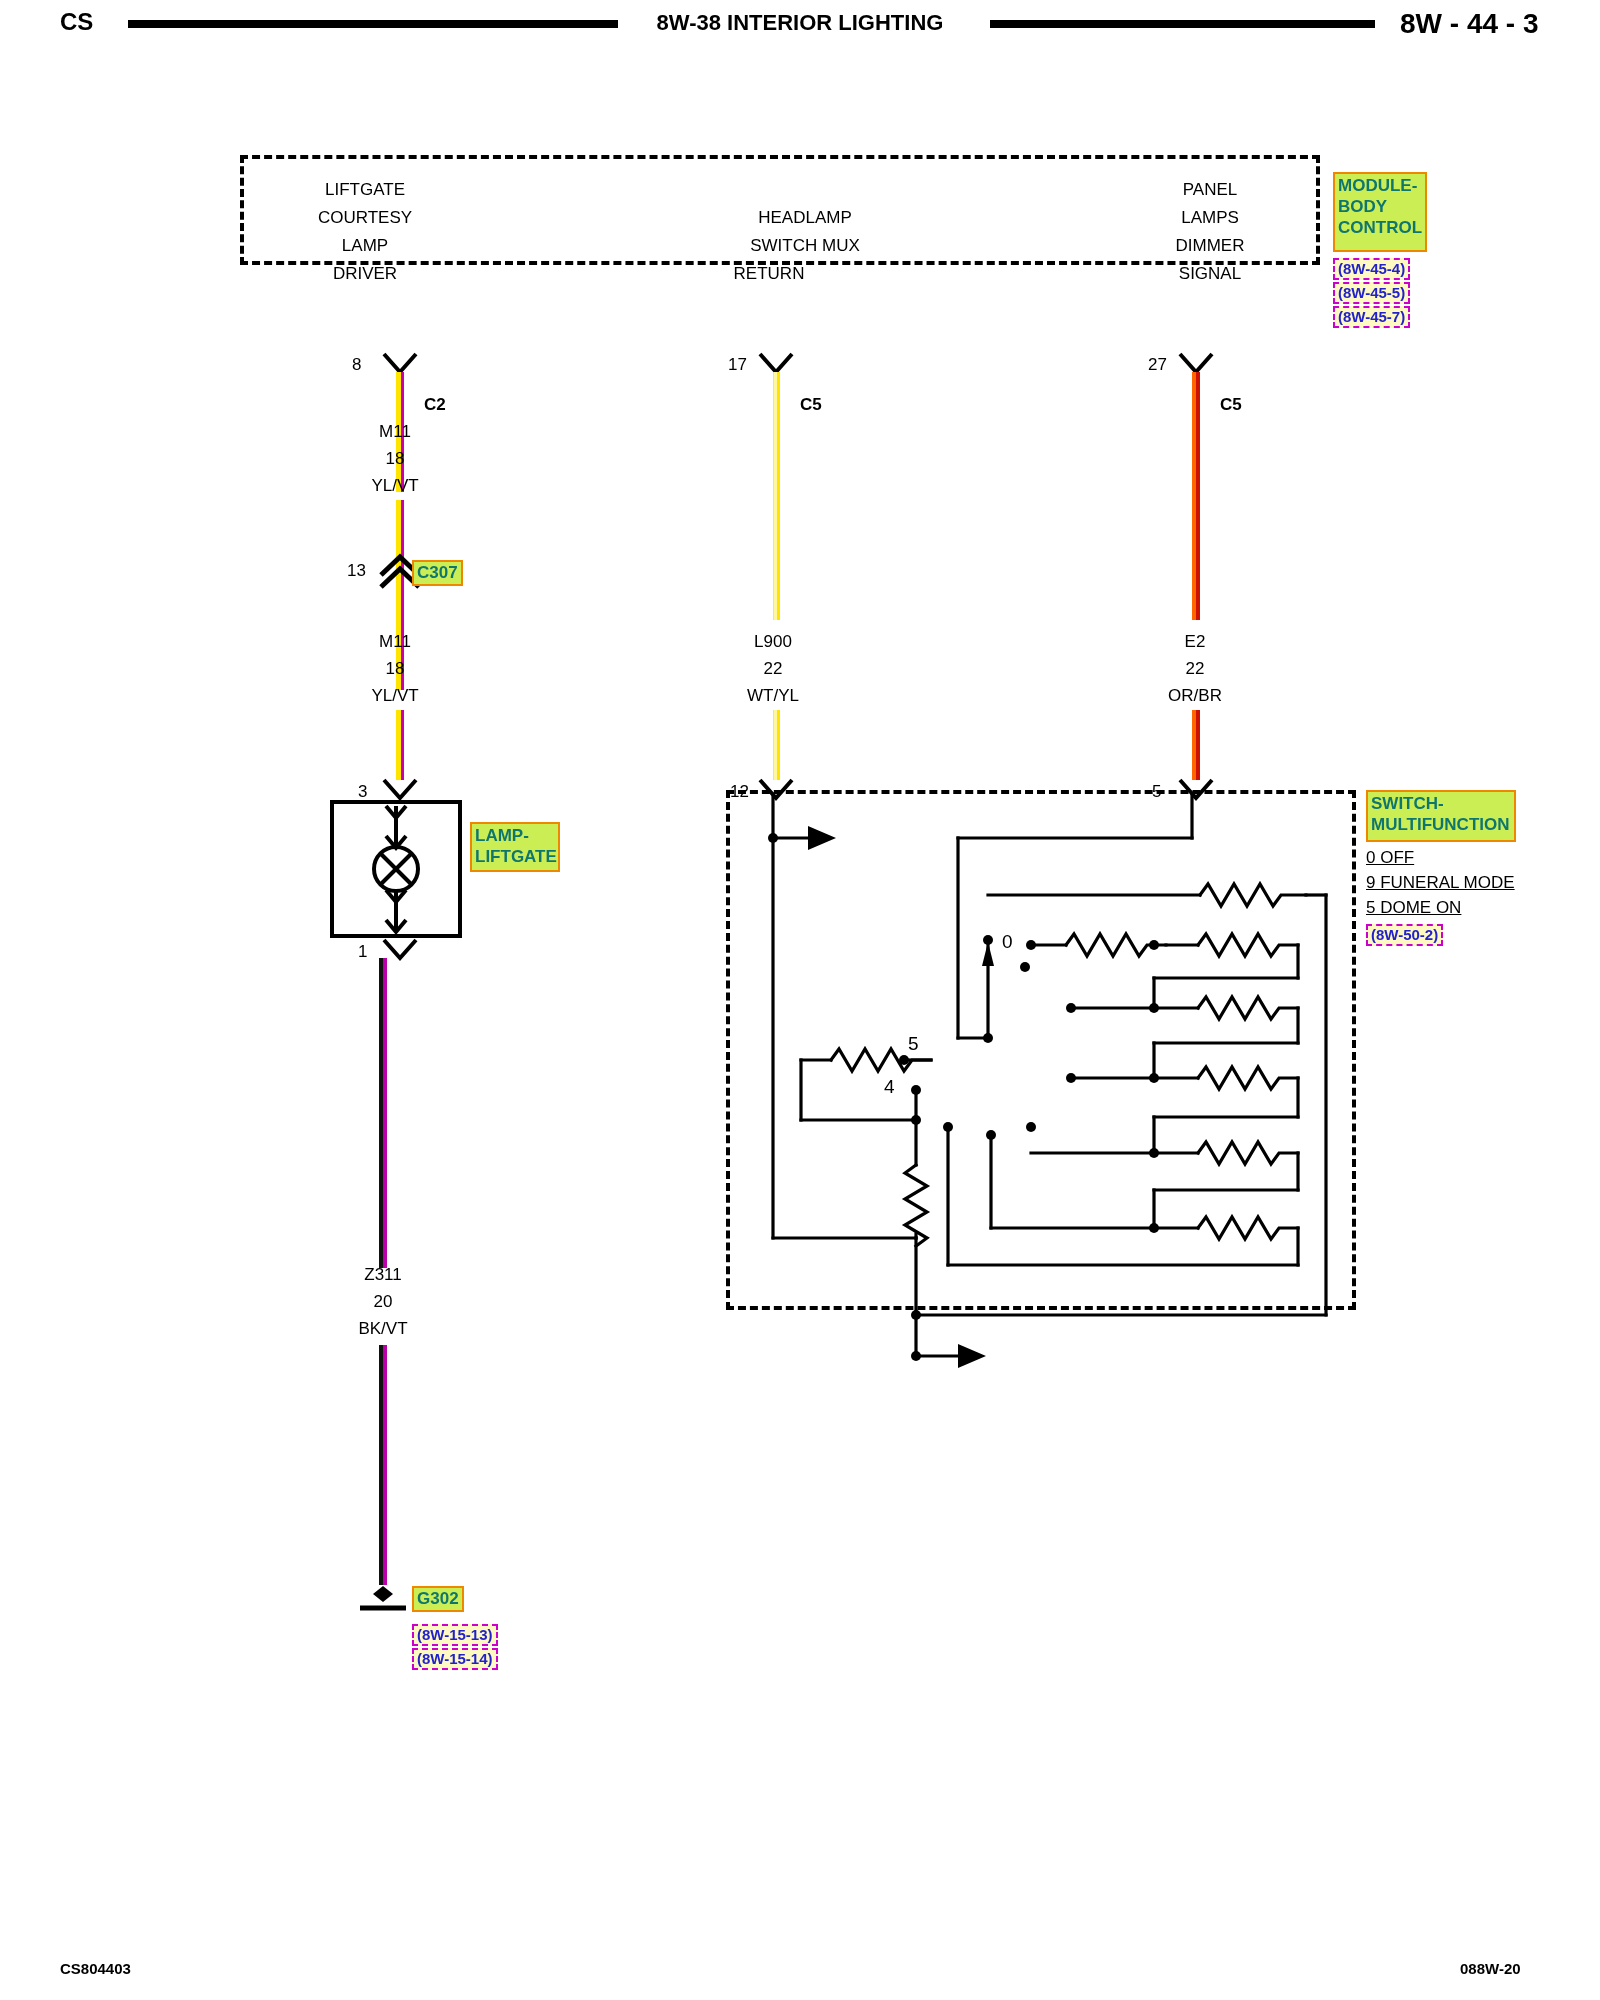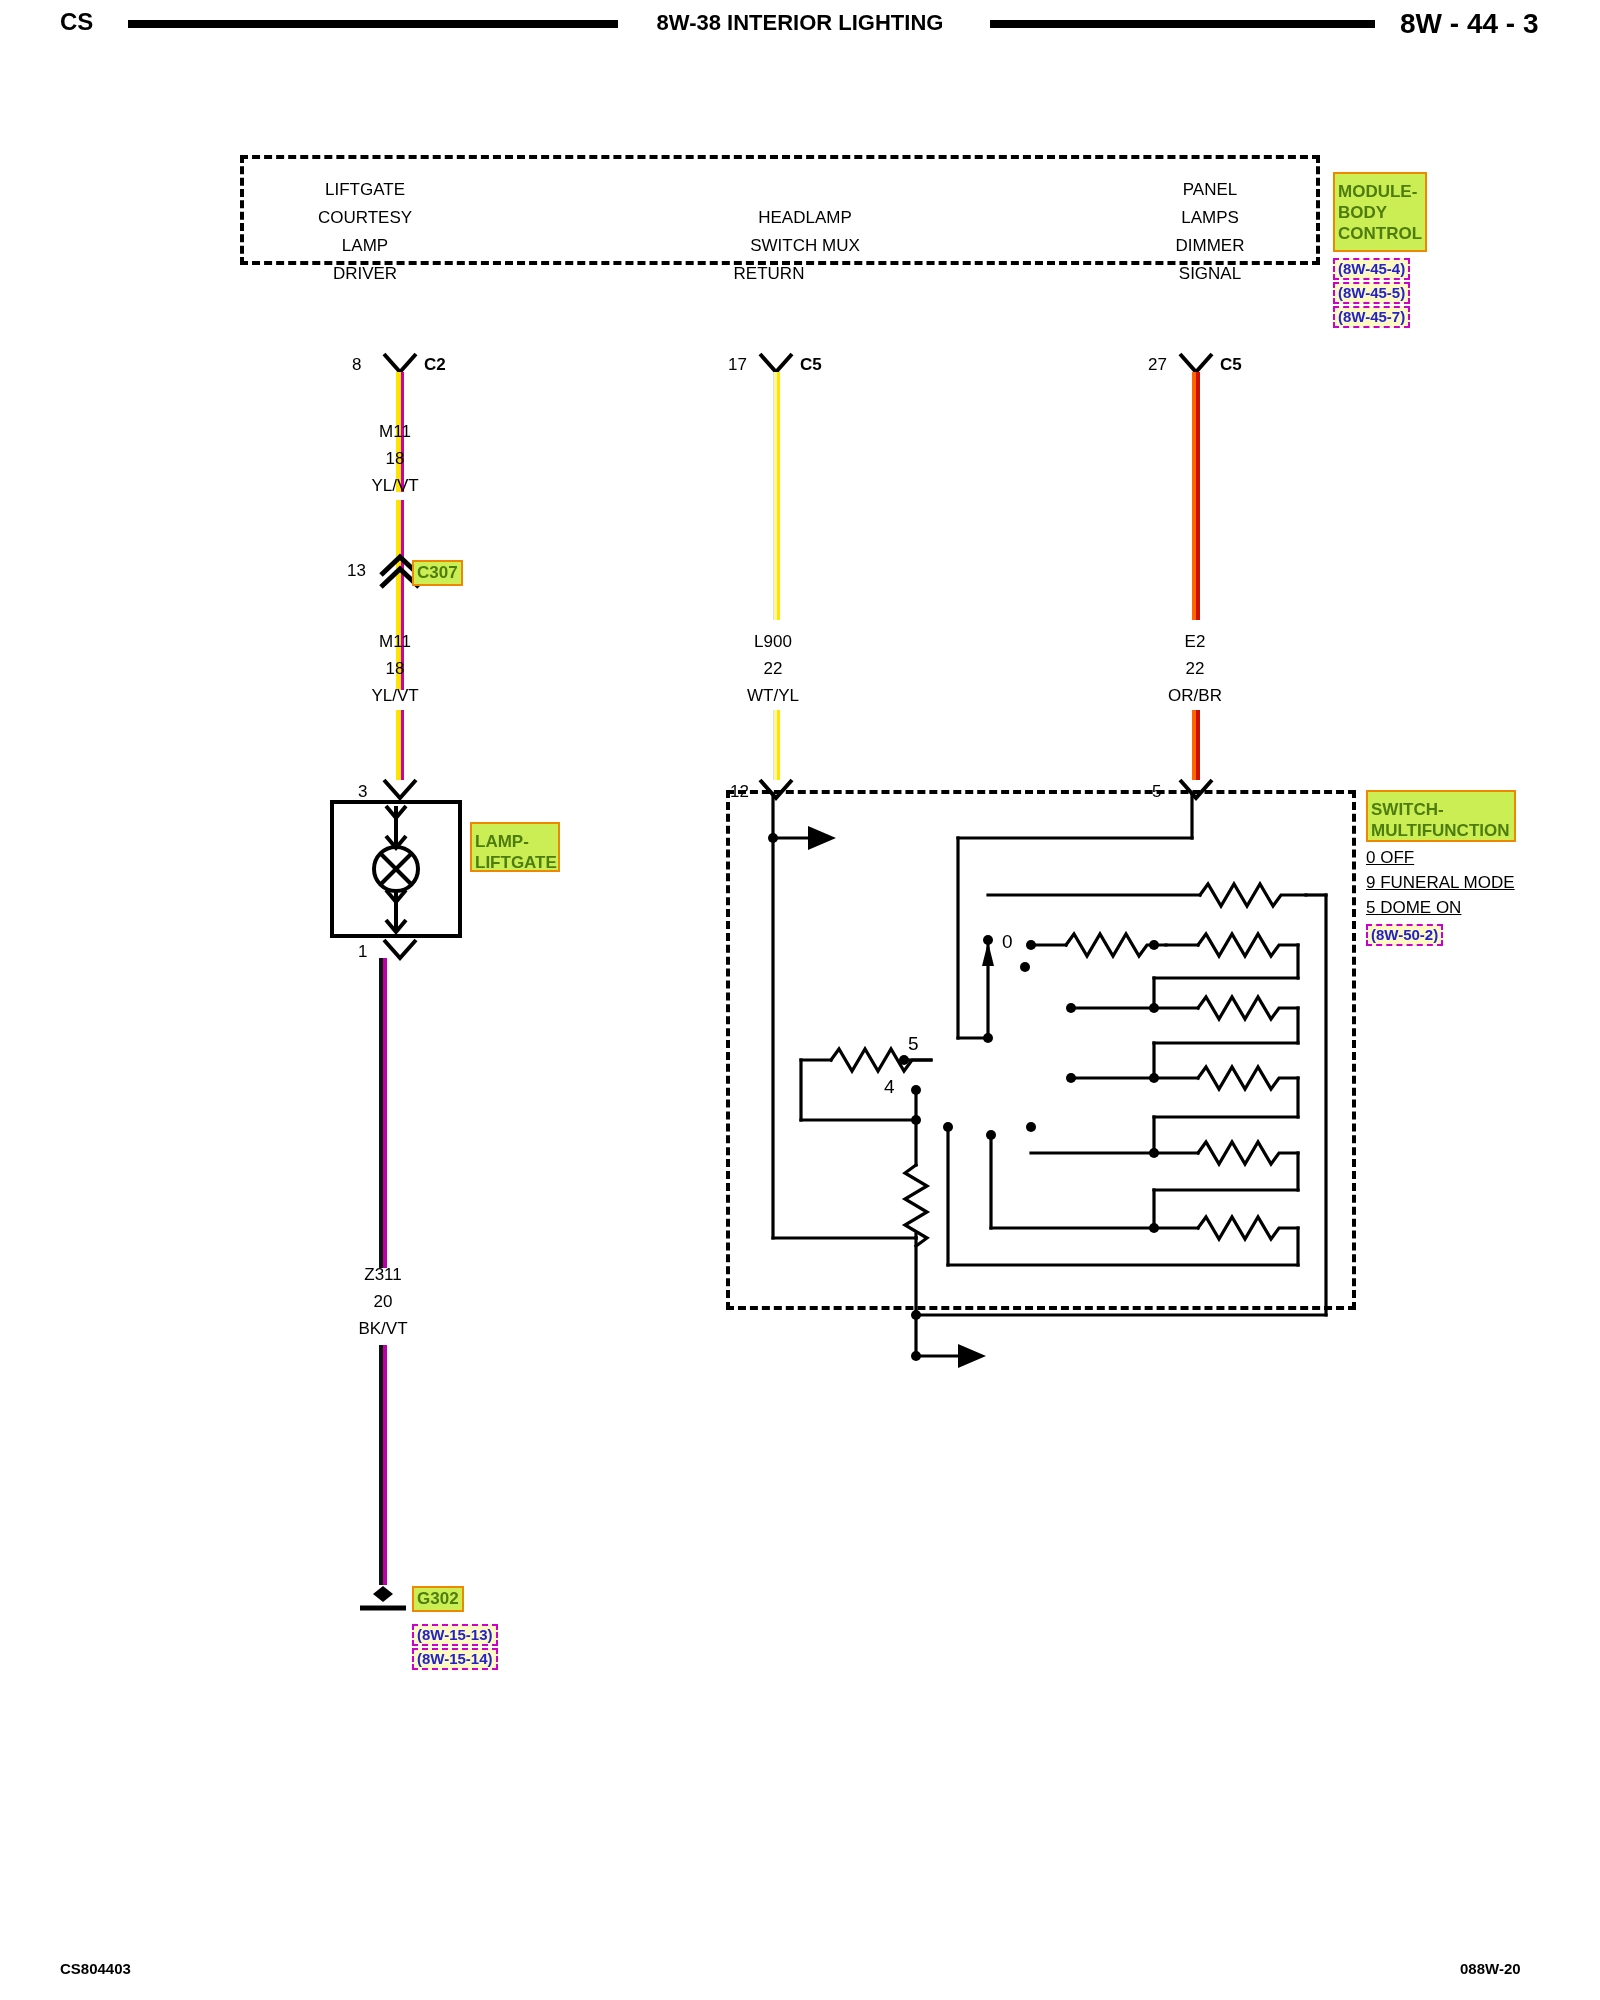--- a/index.html
+++ b/index.html
@@ -23,26 +23,26 @@
   #hdr-right{position:absolute;left:1400px;top:8px;font-size:28px;font-weight:bold;}
 
   
   #ftr-left{position:absolute;left:60px;top:1960px;font-size:15px;font-weight:bold;}
   #ftr-right{position:absolute;left:1460px;top:1960px;font-size:15px;font-weight:bold;}
 
   
   .dashbox{position:absolute;border:4px dashed #000;box-sizing:border-box;background:transparent;}
   .lbl-c{position:absolute;font-size:17px;white-space:nowrap;text-align:center;}
   .pin{position:absolute;font-size:17px;font-weight:normal;white-space:nowrap;}
-  .conn{position:absolute;font-size:17px;font-weight:bold;white-space:nowrap;}
+  .conn{position:absolute;font-size:17px;font-weight:bold;white-space:nowrap;margin-top:40px;}
 
   
   .namebox{position:absolute;background:#ccee55;border:2px solid #ee8800;
-           font-size:17px;font-weight:bold;line-height:21px;padding:7px 3px 2px 3px;
-           box-sizing:border-box;white-space:nowrap;color:#4d7c0f;}
+           font-size:17px;font-weight:bold;line-height:21px;padding:1px 3px 2px 3px;
+           box-sizing:border-box;white-space:nowrap;color:#0f766e;}
   
   .reftag{position:absolute;color:#2222cc;border:2px dashed #cc00cc;
           font-size:15px;font-weight:bold;padding:0px 3px 1px 3px;
           background:#fef9c3;white-space:nowrap;line-height:17px;box-sizing:border-box;}
 
   
   .modeline{position:absolute;font-size:17px;white-space:nowrap;text-decoration:underline;}
 
   
   .wire{position:absolute;}

